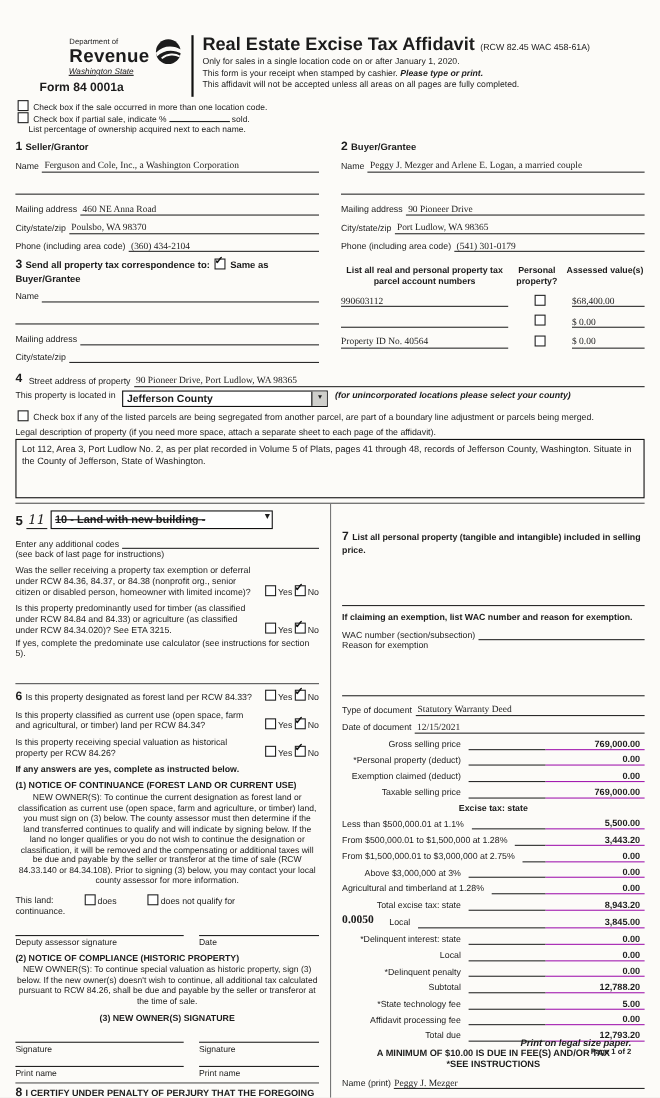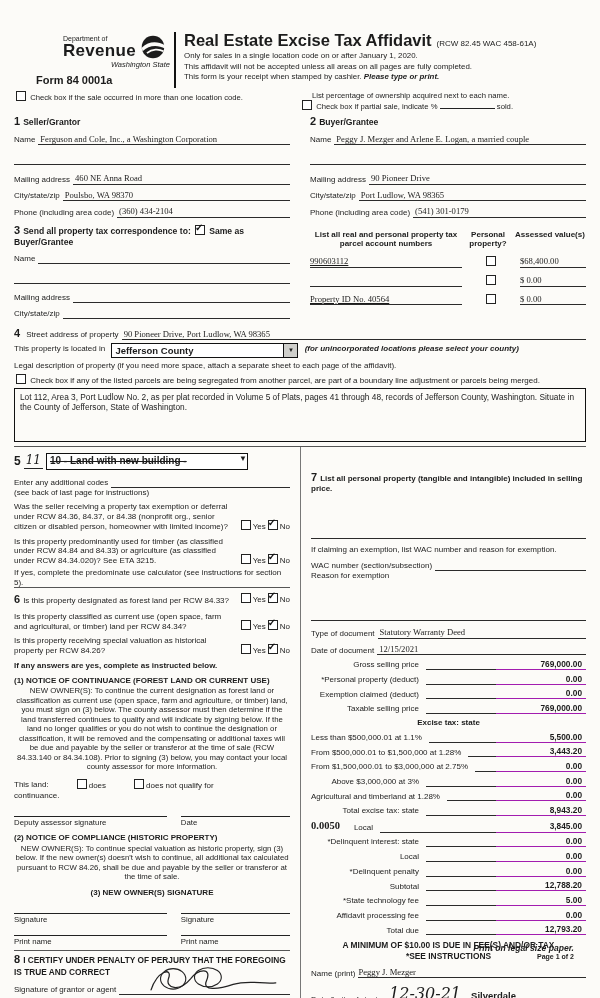--- a/index.html
+++ b/index.html
@@ -21,37 +21,37 @@
   .two-col>.col{width:50%;box-sizing:border-box;}
   .two-col>.col.left{padding-right:10px;}
   .two-col>.col.right{padding-left:10px;}
   
   .hdr{display:flex;align-items:flex-start;}
   .hdr-left{width:158px;flex:none;padding-top:4px;}
   .agency{display:flex;justify-content:flex-end;align-items:center;gap:4px;padding-right:6px;}
   .agency-txt{text-align:left;}
   .agency-small{font-size:7px;}
   .agency-big{font-size:17px;font-weight:bold;letter-spacing:.3px;line-height:.95;}
-  .agency-sub{font-size:7.5px;font-style:italic;text-align:right;padding-right:2px;}
+  .agency-sub{font-size:7.5px;font-style:italic;text-align:center;padding-right:2px;text-decoration:underline;}
   .formno{font-size:11px;font-weight:bold;margin-top:5px;padding-left:22px;}
   .logo{width:26px;height:26px;flex:none;}
   .hdr-div{width:2px;background:#111;align-self:stretch;margin:2px 8px 0 2px;}
   .hdr-right{flex:1;}
   .title-row{display:flex;align-items:baseline;gap:5px;}
   .title{font-size:16.5px;font-weight:bold;white-space:nowrap;}
   .title-ref{font-size:8px;white-space:nowrap;}
   .subline{font-size:7.9px;margin-top:1px;}
-  .cbrow{display:flex;margin-top:3px;font-size:7.7px;}
+  .cbrow{display:flex;margin-top:3px;font-size:7.7px;flex-direction:column;}
   .cbrow .half{width:50%;box-sizing:border-box;}
   .pct-line{display:inline-block;width:55px;border-bottom:1px solid #222;height:8px;}
   
   .phead{display:flex;font-weight:bold;text-align:center;margin-top:6px;}
   .phead .c1{flex:1;} .phead .c2{width:52px;flex:none;} .phead .c3{width:72px;flex:none;}
   .prow{display:flex;align-items:flex-end;gap:6px;margin-top:7px;}
-  .prow .c1{flex:1;text-decoration:underline;} .prow .c2{width:46px;flex:none;text-align:center;} .prow .c3{width:66px;flex:none;}
+  .prow .c1{flex:1;} .prow .c2{width:46px;flex:none;text-align:center;} .prow .c3{width:66px;flex:none;}
   
   .dd{display:inline-flex;border:1.6px solid #111;width:185px;height:13px;align-items:center;
       justify-content:space-between;background:#fff;vertical-align:-3px;margin:0 4px;}
   .dd .dd-val{padding-left:3px;font-size:9.5px;font-weight:bold;}
   .dd .dd-arrow{width:13px;height:100%;background:#cfcfcb;border-left:1.4px solid #111;
       display:flex;align-items:center;justify-content:center;font-size:6px;flex:none;}
   .legalbox{border:1.3px solid #111;min-height:46px;margin-top:2px;padding:3px 5px;font-size:8.3px;}
   
   .main{margin-top:4px;border-top:1px solid #555;}
   .main>.col.right{border-left:1px solid #777;}
@@ -109,41 +109,41 @@
       <div class="agency-sub">Washington State</div>
       <div class="formno">Form 84 0001a</div>
     </div>
     <div class="hdr-div"></div>
     <div class="hdr-right">
       <div class="title-row">
         <span class="title">Real Estate Excise Tax Affidavit</span>
         <span class="title-ref">(RCW 82.45 WAC 458-61A)</span>
       </div>
       <div class="subline">Only for sales in a single location code on or after January 1, 2020.</div>
-      <div class="subline">This affidavit will not be accepted unless all areas on all pages are fully completed.</div>
       <div class="subline">
         <span>This form is your receipt when stamped by cashier.</span>
         <span class="b i">Please type or print.</span>
       </div>
+      <div class="subline">This affidavit will not be accepted unless all areas on all pages are fully completed.</div>
     </div>
   </div>
 
   <div class="cbrow">
     <div class="half">
       <span class="cb"></span>
       <span>Check box if the sale occurred in more than one location code.</span>
     </div>
     <div class="half">
-      <div style="padding-left:12px;">List percentage of ownership acquired next to each name.</div>
       <div>
         <span class="cb"></span>
         <span>Check box if partial sale, indicate %</span>
         <span class="pct-line"></span>
         <span>sold.</span>
       </div>
+      <div style="padding-left:12px;">List percentage of ownership acquired next to each name.</div>
     </div>
   </div>
 
   <div class="two-col" style="margin-top:4px;">
     <div class="col left">
       <div><span class="sn">1</span><span class="sech">Seller/Grantor</span></div>
       <div class="frow">
           <span class="lbl">Name</span>
           <span class="fl val">Ferguson and Cole, Inc., a Washington Corporation</span>
         </div>
@@ -233,25 +233,25 @@
       <span class="fl val">90 Pioneer Drive, Port Ludlow, WA 98365</span>
     </div>
     <div style="margin-top:3px;">
       <span>This property is located in</span>
       <span class="dd">
         <span class="dd-val">Jefferson County</span>
         <span class="dd-arrow">▼</span>
       </span>
       <span class="b i">(for unincorporated locations please select your county)</span>
     </div>
-    <div style="margin-top:3px;">Legal description of property (if you need more space, attach a separate sheet to each page of the affidavit).</div>
     <div style="margin-top:3px;">
       <span class="cb"></span>
       <span>Check box if any of the listed parcels are being segregated from another parcel, are part of a boundary line adjustment or parcels being merged.</span>
     </div>
+    <div style="margin-top:3px;">Legal description of property (if you need more space, attach a separate sheet to each page of the affidavit).</div>
     <div class="legalbox">Lot 112, Area 3, Port Ludlow No. 2, as per plat recorded in Volume 5 of Plats, pages 41 through 48, records of Jefferson County, Washington.  Situate in the County of Jefferson, State of Washington.</div>
   </div>
 
   <div class="two-col main">
     <div class="col left">
 
       <div style="margin-top:6px;">
         <div style="display:flex;align-items:center;">
           <span class="sn" style="font-size:12px;">5</span>
           <span class="hand hand11">11</span>
@@ -266,21 +266,21 @@
           </div>
         <div>(see back of last page for instructions)</div>
         <div class="qrow">
           <span class="qtext">Was the seller receiving a property tax exemption or deferral under RCW 84.36, 84.37, or 84.38 (nonprofit org., senior citizen or disabled person, homeowner with limited income)?</span>
           <span class="yn"><span class="cb"></span><span>Yes</span><span class="cb checked"></span><span>No</span></span>
         </div>
         <div class="qrow">
           <span class="qtext">Is this property predominantly used for timber (as classified under RCW 84.84 and 84.33) or agriculture (as classified under RCW 84.34.020)? See ETA 3215.</span>
           <span class="yn"><span class="cb"></span><span>Yes</span><span class="cb checked"></span><span>No</span></span>
         </div>
-        <div style="margin-top:2px;padding-bottom:0;border-bottom:1px solid #555;">If yes, complete the predominate use calculator (see instructions for section 5).</div>
+        <div style="margin-top:2px;padding-bottom:22px;border-bottom:1px solid #555;">If yes, complete the predominate use calculator (see instructions for section 5).</div>
       </div>
 
       <div>
         <div class="qrow">
           <span class="qtext"><span class="sn">6</span><span>Is this property designated as forest land per RCW 84.33?</span></span>
           <span class="yn" style="align-self:flex-start;"><span class="cb"></span><span>Yes</span><span class="cb checked"></span><span>No</span></span>
         </div>
         <div class="qrow">
           <span class="qtext">Is this property classified as current use (open space, farm and agricultural, or timber) land per RCW 84.34?</span>
           <span class="yn"><span class="cb"></span><span>Yes</span><span class="cb checked"></span><span>No</span></span>
@@ -328,21 +328,21 @@
         </div>
 
       </div>
     </div>
 
     <div class="col right">
 
       <div style="margin-top:24px;">
         <div><span class="sn">7</span><span class="b">List all personal property (tangible and intangible) included in selling price.</span></div>
         <div class="fl" style="margin-top:34px;"></div>
-        <div style="margin-top:6px;">If claiming an exemption, list WAC number and reason for exemption.</div>
+        <div style="margin-top:6px;font-weight:bold;">If claiming an exemption, list WAC number and reason for exemption.</div>
         <div class="frow">
             <span class="lbl">WAC number (section/subsection)</span>
             <span class="fl"></span>
           </div>
         <div>Reason for exemption</div>
         <div class="fl" style="margin-top:30px;"></div>
       </div>
 
       <div style="margin-top:6px;">
         <div class="frow" style="margin-top:2px;align-items:flex-end;">

